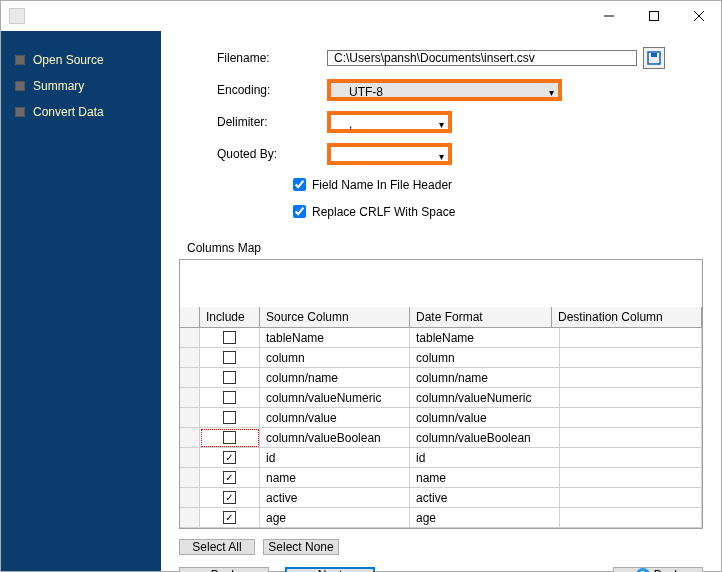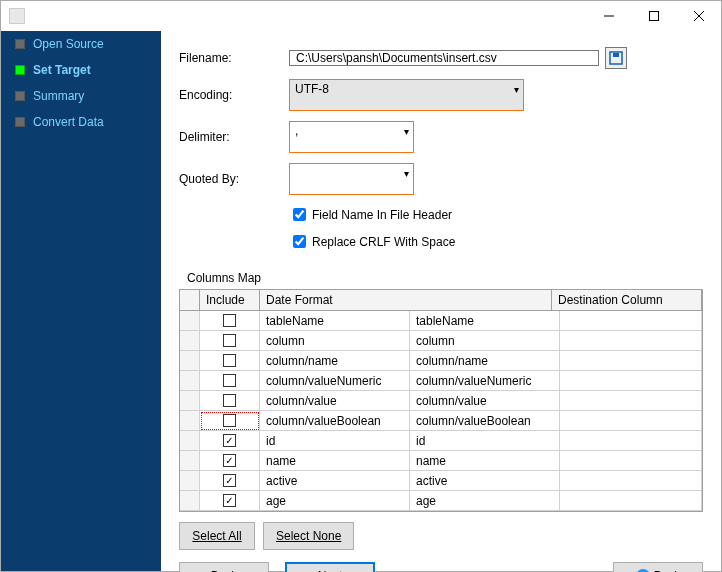--- a/index.html
+++ b/index.html
@@ -3,53 +3,53 @@
 <meta charset="utf-8">
 <style>
 * { box-sizing: border-box; font-family: "Segoe UI", Tahoma, sans-serif; font-size: 12px; }
 body { margin: 0; padding: 0; background: #f0f0f0; }
 .window { width: 722px; height: 572px; background: #fff; border: 1px solid #aaa; position: relative; }
 .titlebar { height: 30px; display: flex; align-items: center; padding: 0 0 0 8px; background: #fff; }
 .titlebar-icon { width: 16px; height: 16px; background: #e8e8e8; border: 1px solid #ccc; }
 .titlebar-spacer { flex: 1; }
 .win-btn { width: 45px; height: 29px; display: flex; align-items: center; justify-content: center; }
 .body { display: flex; height: calc(100% - 30px); }
-.sidebar { width: 160px; background: #0a3d6e; color: #7dd3fc; }
+.sidebar { width: 160px; background: #0a3d6e; color: #fef9c3; padding-top: 16px; }
 .step { display: flex; align-items: center; padding: 6px 8px 6px 14px; cursor: pointer; }
 .step-box { width: 10px; height: 10px; margin-right: 8px; }
 .step-box.gray { background: #6a6a6a; border: 1px solid #555; }
 .step-box.green { background: #00ff00; border: 1px solid #0a0; }
 .step.current { font-weight: bold; }
 .main { flex: 1; padding: 16px 18px 10px 18px; display: flex; flex-direction: column; }
 .form-row { display: flex; align-items: center; margin-bottom: 10px; }
-.form-label { width: 110px; }
+.form-label { width: 110px; margin-left: 38px; }
 .form-input { width: 310px; height: 16px; border: 1px solid #767676; padding: 2px 6px; }
-.form-select { width: 235px; height: 32px; border: 1px solid #f97316; background: #e5e5e5; padding: 2px 5px; position: relative; }
+.form-select { width: 235px; height: 22px; border: 4px solid #f97316; background: #e5e5e5; padding: 2px 18px; position: relative; }
 .form-select.small { width: 125px; background: #fff; }
 .select-arrow { position: absolute; right: 4px; top: 4px; font-size: 10px; }
 .icon-btn { width: 22px; height: 22px; border: 1px solid #767676; margin-left: 6px; display: flex; align-items: center; justify-content: center; background: #f0f0f0; }
 .checkbox-row { display: flex; align-items: center; margin-left: 110px; margin-bottom: 8px; }
 .checkbox-row input { margin-right: 6px; }
 .section-label { margin: 12px 0 4px 8px; }
 .grid { border: 1px solid #a0a0a0; flex: 0 0 auto; }
-.grid-head { display: flex; background: #0f766e; }
+.grid-head { display: flex; background: #0f766e; margin-top: 47px; }
 .grid-head .cell { border-right: 1px solid #a0a0a0; border-bottom: 1px solid #a0a0a0; padding: 3px 6px; background: #f4f4f4; }
 .grid-body .row { display: flex; }
 .grid-body .row .cell { border-right: 1px solid #d0d0d0; border-bottom: 1px solid #d0d0d0; padding: 2px 6px; min-height: 20px; display: flex; align-items: center; }
 .col-sel { width: 20px; background: #f4f4f4; }
 .col-inc { width: 60px; justify-content: center; }
 .col-src { width: 150px; }
 .col-dst { width: 150px; }
 .col-fmt { flex: 1; }
 .row-sel { width: 20px; background: #f4f4f4; border-right: 1px solid #a0a0a0; }
 .grid-body .row:nth-child(6) .col-inc { outline: 1px dotted red; outline-offset: -2px; }
 .chk { width: 13px; height: 13px; border: 1px solid #333; display: inline-block; text-align: center; line-height: 11px; font-size: 10px; }
 .chk.on::after { content: "✓"; }
 .btnbar { display: flex; gap: 8px; margin-top: 10px; }
-.btn { min-width: 76px; height: 28px; border: 1px solid #adadad; background: #e1e1e1; display: flex; align-items: center; justify-content: center; padding: 0 12px; cursor: pointer; text-decoration: underline; }
+.btn { min-width: 76px; height: 16px; border: 1px solid #adadad; background: #e1e1e1; display: flex; align-items: center; justify-content: center; padding: 0 4px; cursor: pointer; }
 .footer { margin-top: auto; display: flex; gap: 16px; align-items: center; padding-top: 12px; }
 .footer .btn { min-width: 90px; }
 .btn.primary { border: 2px solid #0078d7; }
 .footer-spacer { flex: 1; }
 .help-icon { width: 14px; height: 14px; border-radius: 50%; background: #2196f3; color: #fff; font-size: 10px; display: flex; align-items: center; justify-content: center; margin-right: 4px; font-weight: bold; }
 </style>
 </head>
 <body>
 
 <div class="window">
@@ -72,24 +72,20 @@
           <line x1="10" y1="0" x2="0" y2="10" stroke="#000"></line>
         </svg>
       </div>
   </div>
   <div class="body">
     <div class="sidebar">
       <div class="step">
           <span class="step-box gray"></span>
           <span>Open Source</span>
         </div>
-      <div class="step current">
-          <span class="step-box green"></span>
-          <span>Set Target</span>
-        </div>
       <div class="step">
           <span class="step-box gray"></span>
           <span>Summary</span>
         </div>
       <div class="step">
           <span class="step-box gray"></span>
           <span>Convert Data</span>
         </div>
     </div>
     <div class="main">
@@ -122,20 +118,21 @@
       <div class="checkbox-row">
         <input type="checkbox" checked="" style="">
         <span>Replace CRLF With Space</span>
       </div>
 
       <div class="section-label">Columns Map</div>
       <div class="grid">
         <div class="grid-head">
           <div class="cell col-sel"></div>
           <div class="cell col-inc">Include</div>
+          <div class="cell col-src">Source Column</div>
           <div class="cell col-fmt">Date Format</div>
           <div class="cell col-dst">Destination Column</div>
         </div>
         <div class="grid-body" id="grid-body">
             <div class="row">
               <div class="cell row-sel"></div>
               <div class="cell col-inc">
                 <span class="chk "></span>
               </div>
               <div class="cell col-src">tableName</div>

